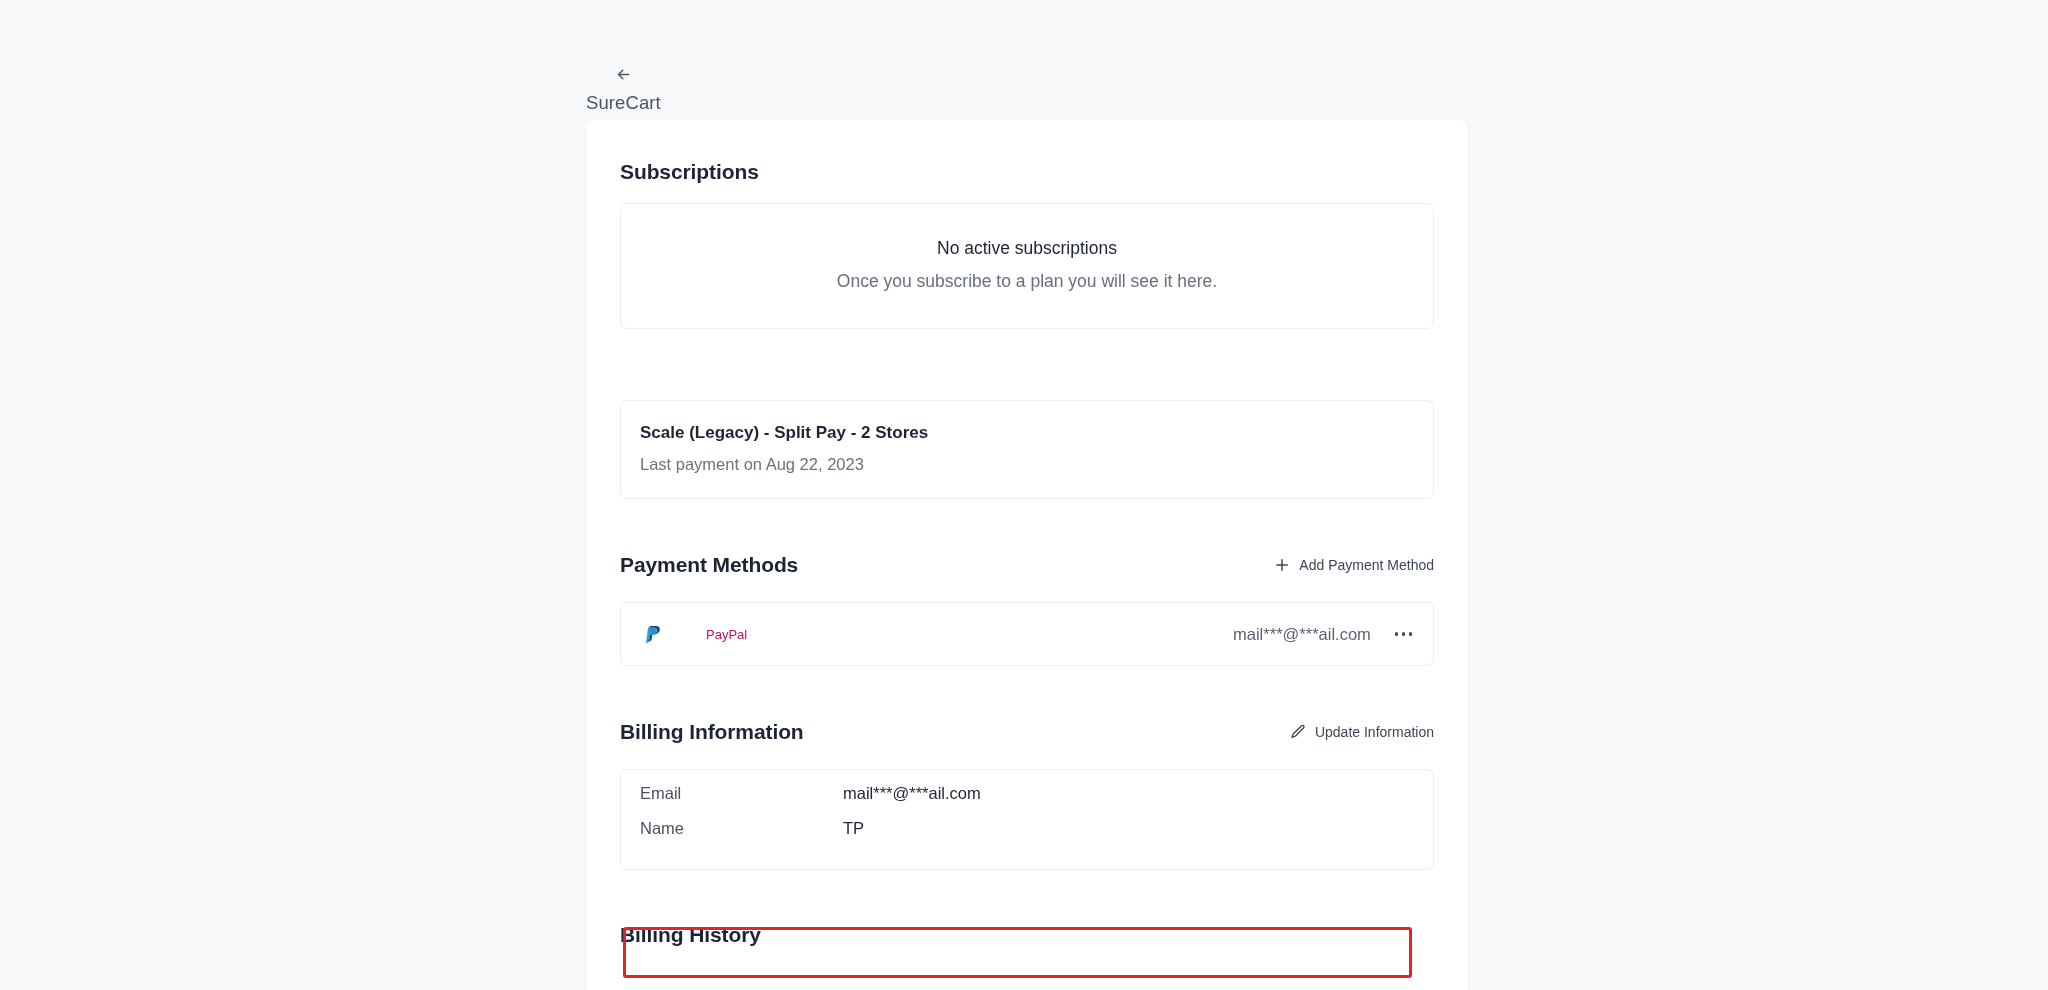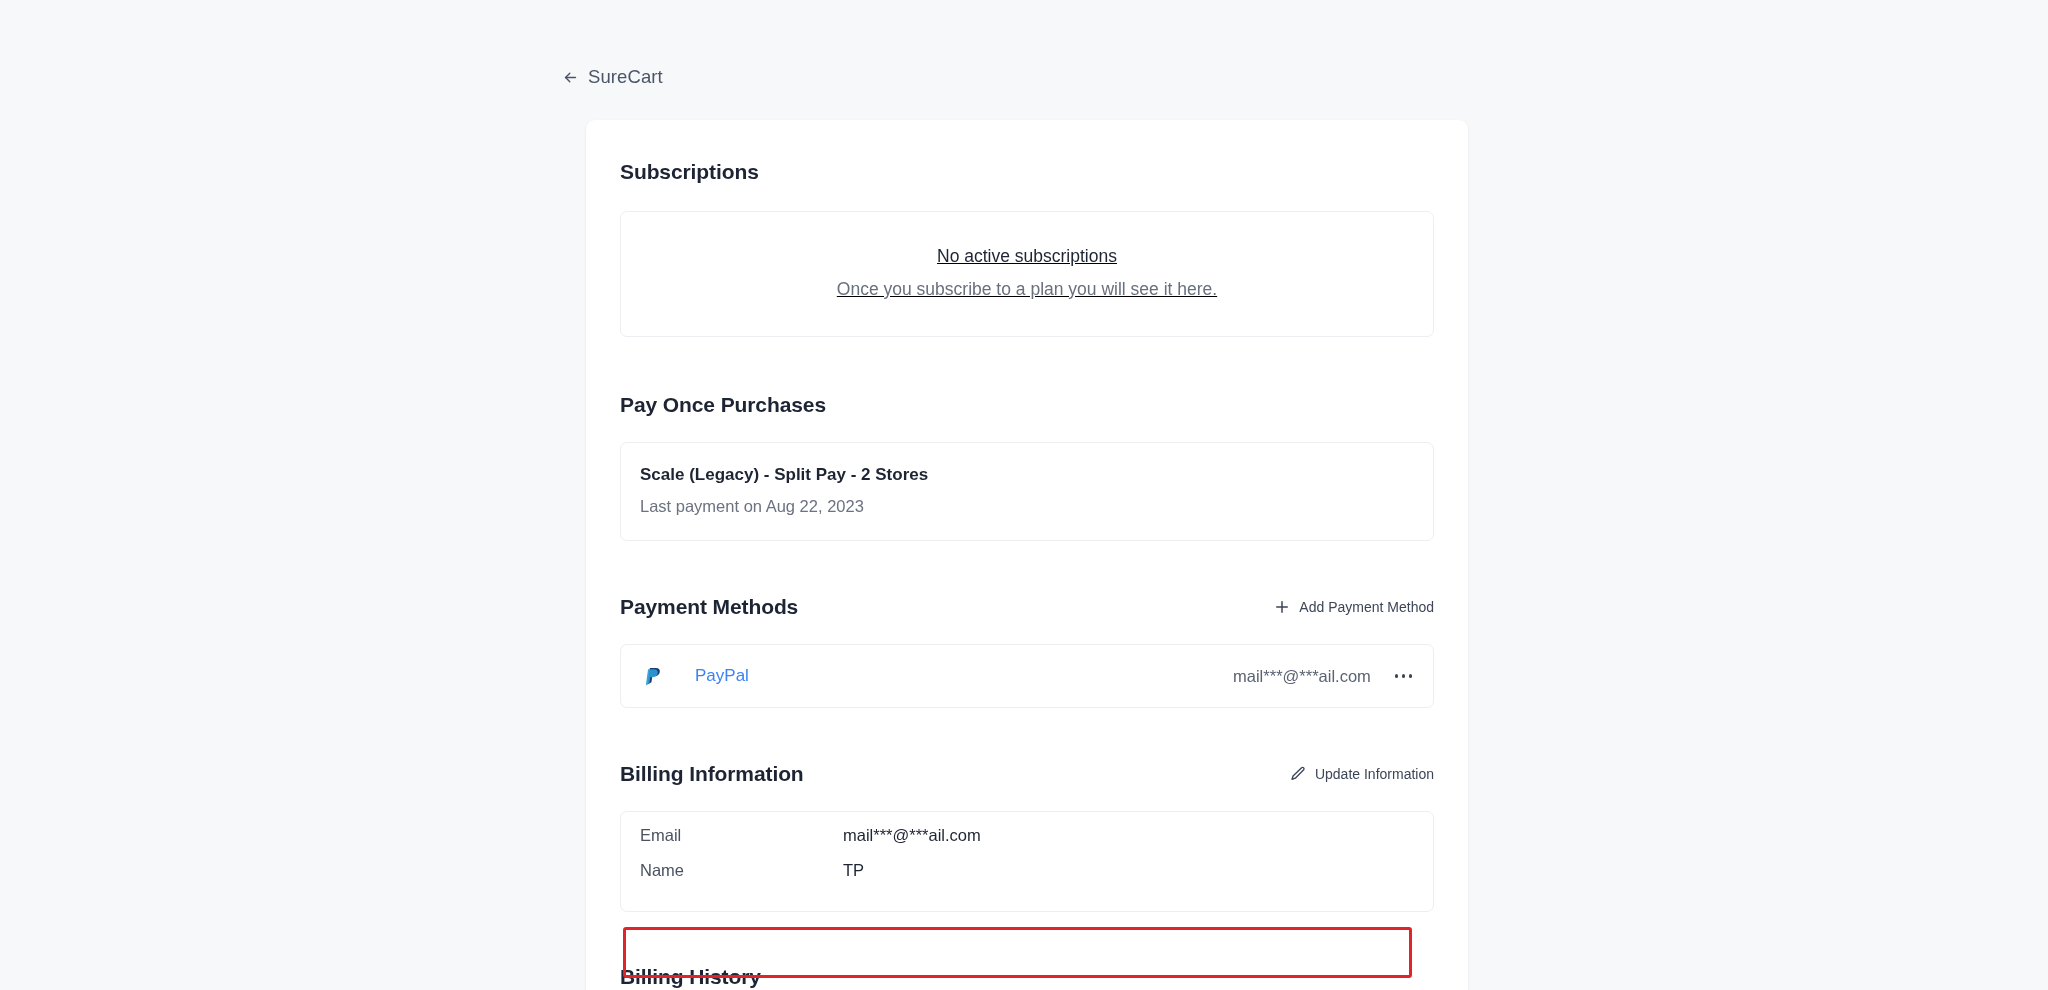--- a/index.html
+++ b/index.html
@@ -9,23 +9,24 @@
     font-family: "Liberation Sans", sans-serif;
     -webkit-font-smoothing: antialiased;
     overflow: hidden;
   }
 
   .page { position: relative; width: 2048px; height: 990px; }
 
   
   .backbar {
     position: absolute;
-    left: 562px; top: 66px;
+    left: 586px; top: 66px;
     display: flex; align-items: center; gap: 9px;
     cursor: pointer;
+    flex-direction: column;
   }
   .back-arrow { width: 17px; height: 17px; display: block; color: #4a5568; }
   .back-label {
     font-size: 18.5px; color: #4a5568; letter-spacing: .1px;
   }
 
   
   .card {
     position: absolute;
     left: 586px; top: 120px;
@@ -74,21 +75,21 @@
 
   
   .pm-row {
     display: flex; align-items: center;
     padding: 0 19px; height: 62px;
   }
   .pm-logo {
     width: 25px; height: 25px; flex: 0 0 25px;
     display: flex; align-items: center; justify-content: center;
   }
-  .pm-name { font-size: 17px; color: #3b82f6; margin-left: 30px; }
+  .pm-name { font-size: 13px; color: #be185d; margin-left: 41px; }
   .pm-spacer { flex: 1; }
   .pm-email { font-size: 16.5px; color: #5b6372; }
   .pm-more {
     margin-left: 22px; display: flex; align-items: center; gap: 3.5px;
     cursor: pointer; padding: 6px 2px;
   }
   .pm-more i { width: 3.4px; height: 3.4px; background: #3c4657; border-radius: 50%; display: block; }
 
   
   .bi-row {
@@ -102,21 +103,21 @@
   .bh-highlight {
     position: absolute;
     left: 623px; top: 927px;
     width: 789px; height: 51px;
     border: 3px solid #e0252a;
     border-radius: 3px;
     pointer-events: none;
   }
 
   
-  .mt-sub-panel  { margin-top: 22px; text-decoration: underline; }
+  .mt-sub-panel  { margin-top: 14px; }
   .sec-subs      { padding-top: 35px; }
   .sec-purchases { padding-top: 51px; }
   .sec-payments  { padding-top: 49px; }
   .sec-billing   { padding-top: 49px; }
   .sec-history   { padding-top: 48px; }
   .panel-gap     { margin-top: 20px; }
 </style>
 </head>
 <body>
 
@@ -140,23 +141,20 @@
       </div>
       <div class="panel mt-sub-panel">
         <div class="sub-empty">
           <div class="empty-title">No active subscriptions</div>
           <div class="empty-sub">Once you subscribe to a plan you will see it here.</div>
         </div>
       </div>
     </div>
 
     <div class="section sec-purchases">
-      <div class="section-head">
-        <span class="section-title">Pay Once Purchases</span>
-      </div>
       <div class="panel panel-gap">
         <div class="purchase-row">
           <div class="purchase-name">Scale (Legacy) - Split Pay - 2 Stores</div>
           <div class="purchase-meta">Last payment on Aug 22, 2023</div>
         </div>
       </div>
     </div>
 
     <div class="section sec-payments">
       <div class="section-head">

